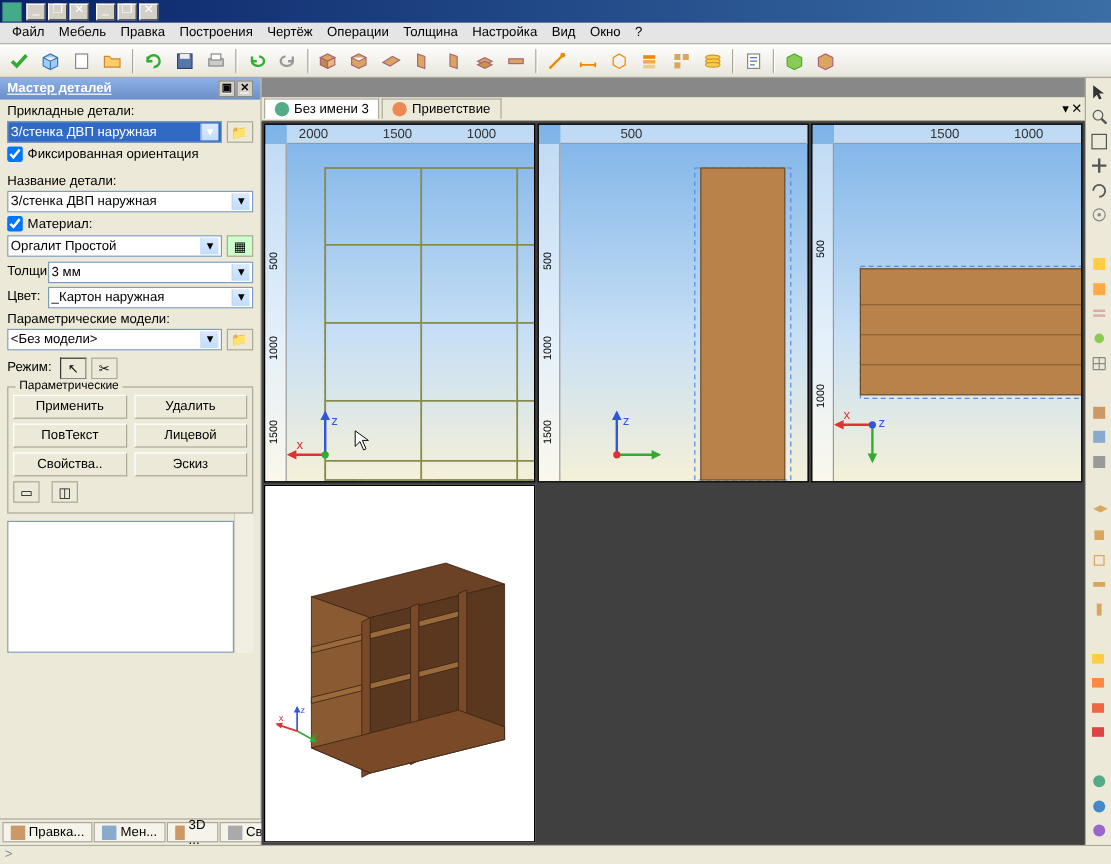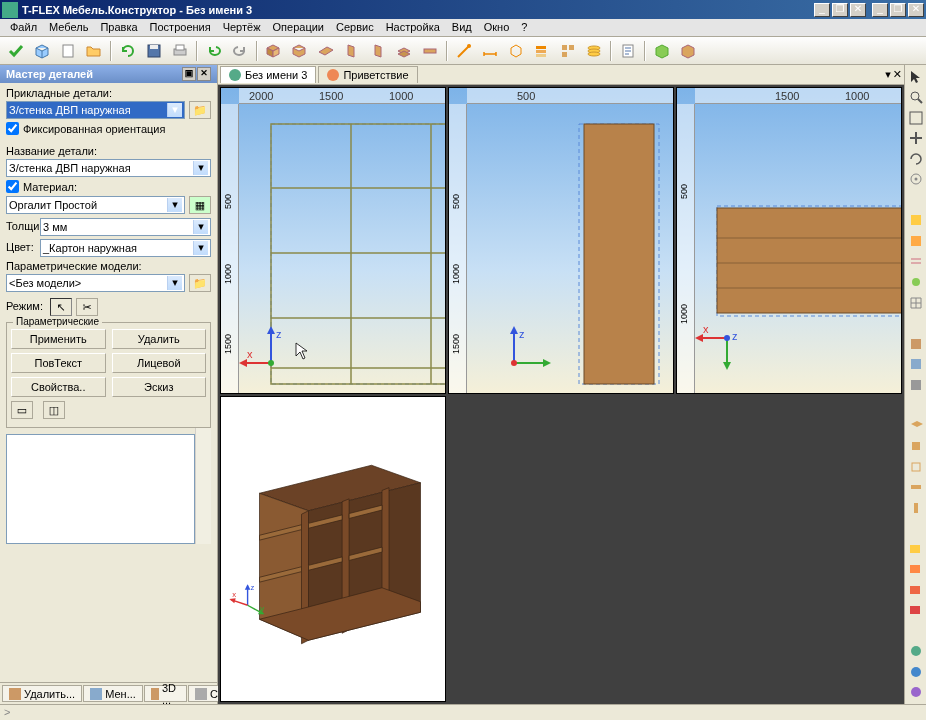--- a/index.html
+++ b/index.html
@@ -20,21 +20,21 @@
 .toolbar { height:28px; background:linear-gradient(#fefefe,#e8e6da); display:flex; align-items:center; padding:0 4px; border-bottom:1px solid #aca899; gap:2px; }
 .tbtn { width:24px; height:24px; display:inline-flex; align-items:center; justify-content:center; border:1px solid transparent; border-radius:2px; }
 .tbtn svg { width:18px; height:18px; }
 .tsep { width:2px; height:20px; border-left:1px solid #aca899; border-right:1px solid #fff; margin:0 2px; }
 
 
 .main { display:flex; height:calc(720px - 19px - 18px - 28px - 16px); position:relative; }
 
 
 .panel { width:218px; background:#ece9d8; border-right:1px solid #aca899; display:flex; flex-direction:column; }
-.panel-hdr { height:18px; background:linear-gradient(#8db0e8,#6b8fc8); color:#fff; font-weight:bold; padding:2px 6px; display:flex; align-items:center; }
+.panel-hdr { height:18px; background:linear-gradient(#8db0e8,#6b8fc8); color:#fff; font-weight:bold; padding:2px 6px; display:flex; align-items:center;text-decoration:underline; }
 .panel-hdr .ctl { margin-left:auto; display:flex; gap:1px; }
 .panel-hdr .ctl span { width:14px; height:14px; background:#d4d0c8; border:1px solid #888; text-align:center; line-height:10px; font-size:9px; color:#000; }
 .panel-body { padding:4px 6px; flex:1; overflow:auto; }
 .fld-row { margin-bottom:3px; }
 .fld-label { font-size:11px; color:#000; margin-bottom:2px; display:block; }
 .fld-inline { display:flex; align-items:center; gap:4px; }
 .fld-combo { flex:1; height:18px; border:1px solid #7f9db9; background:#fff; padding:0 2px; display:flex; align-items:center; }
 .fld-combo.sel { background:#316ac5; color:#fff; }
 .fld-combo .arrow { margin-left:auto; width:15px; height:14px; background:linear-gradient(#dbeafd,#c1dcfc); border-left:1px solid #b9d0f0; text-align:center; }
 .fld-text { width:30px; }
@@ -48,21 +48,21 @@
 .listbox { margin-top:6px; height:110px; background:#fff; border:1px solid #7f9db9; }
 .scrollbar-v { width:16px; background:#f1efe2; border-left:1px solid #d4d0c8; }
 
 
 .bottom-tabs { height:22px; background:#ece9d8; display:flex; border-top:1px solid #aca899; padding:2px; gap:1px; }
 .btab { padding:2px 6px; border:1px solid #aca899; background:#f5f3ea; font-size:10px; display:flex; align-items:center; gap:3px; }
 .btab .ic { width:12px; height:12px; background:#c96; }
 
 
 .views { flex:1; background:#888; display:flex; flex-direction:column; position:relative; }
-.view-tabs { height:20px; background:#ece9d8; display:flex; align-items:center; padding:0 2px; border-bottom:1px solid #aca899; }
+.view-tabs { height:20px; background:#ece9d8; display:flex; align-items:center; padding:0 2px; border-bottom:1px solid #aca899;margin-top:16px; }
 .vtab { padding:2px 8px; background:#fff; border:1px solid #aca899; border-bottom:none; margin-right:2px; display:flex; align-items:center; gap:4px; font-size:10px; }
 .vtab.inactive { background:#ece9d8; }
 .vtab .ic { width:12px; height:12px; border-radius:6px; background:#5a8; }
 .view-grid { flex:1; display:grid; grid-template-columns:1fr 1fr 1fr; grid-template-rows:1fr 1fr; gap:2px; background:#404040; padding:2px; }
 .view { background:linear-gradient(#7db3e8 0%,#c8e0f5 60%,#f5f0d8 100%); position:relative; overflow:hidden; border:1px solid #000; }
 .ruler-h { position:absolute; top:0; left:18px; right:0; height:16px; background:rgba(255,255,255,.5); border-bottom:1px solid #999; font-size:9px; color:#333; }
 .ruler-h span { position:absolute; top:2px; }
 .ruler-v { position:absolute; top:16px; left:0; width:18px; bottom:0; background:rgba(255,255,255,.5); border-right:1px solid #999; }
 .ruler-v span { position:absolute; left:2px; font-size:9px; writing-mode:vertical-lr; transform:rotate(180deg); }
 .shelf { fill:#b8824a; stroke:#6a4a28; stroke-width:1; }
@@ -75,39 +75,38 @@
 .rightbar .rb svg { width:16px; height:16px; }
 
 
 .statusbar { height:16px; background:#ece9d8; border-top:1px solid #aca899; padding:1px 4px; font-size:10px; color:#888; }
 </style>
 </head>
 <body>
 
 <div class="titlebar">
   <div class="icon"></div>
-  <div class="title">T-FLEX Мебель.Конструктор - Без имени 3</div>
   <div class="btns">
     <div class="btn">_</div>
     <div class="btn">❐</div>
     <div class="btn">✕</div>
     <div class="btn" style="margin-left:4px">_</div>
     <div class="btn">❐</div>
     <div class="btn">✕</div>
   </div>
 </div>
 
 <div class="menubar">
   <div class="item">Файл</div>
   <div class="item">Мебель</div>
   <div class="item">Правка</div>
   <div class="item">Построения</div>
   <div class="item">Чертёж</div>
   <div class="item">Операции</div>
-  <div class="item">Сервис</div>
+  <div class="item">Толщина</div>
   <div class="item">Настройка</div>
   <div class="item">Вид</div>
   <div class="item">Окно</div>
   <div class="item">?</div>
 </div>
 
 <div class="toolbar">
   <div class="tbtn">
       <svg viewBox="0 0 18 18">
         <path d="M3 9 L7 13 L15 4" stroke="#3a3" stroke-width="3" fill="none"></path>
@@ -349,21 +348,21 @@
         </div>
       </div>
       <div style="display:flex">
         <div class="listbox" style="flex:1"></div>
         <div class="scrollbar-v"></div>
       </div>
     </div>
     <div class="bottom-tabs">
       <div class="btab">
           <span class="ic"></span>
-          <span>Удалить...</span>
+          <span>Правка...</span>
         </div>
       <div class="btab">
           <span class="ic" style="background:#8ac"></span>
           <span>Мен...</span>
         </div>
       <div class="btab">
           <span class="ic" style="background:#c96"></span>
           <span>3D ...</span>
         </div>
       <div class="btab">

